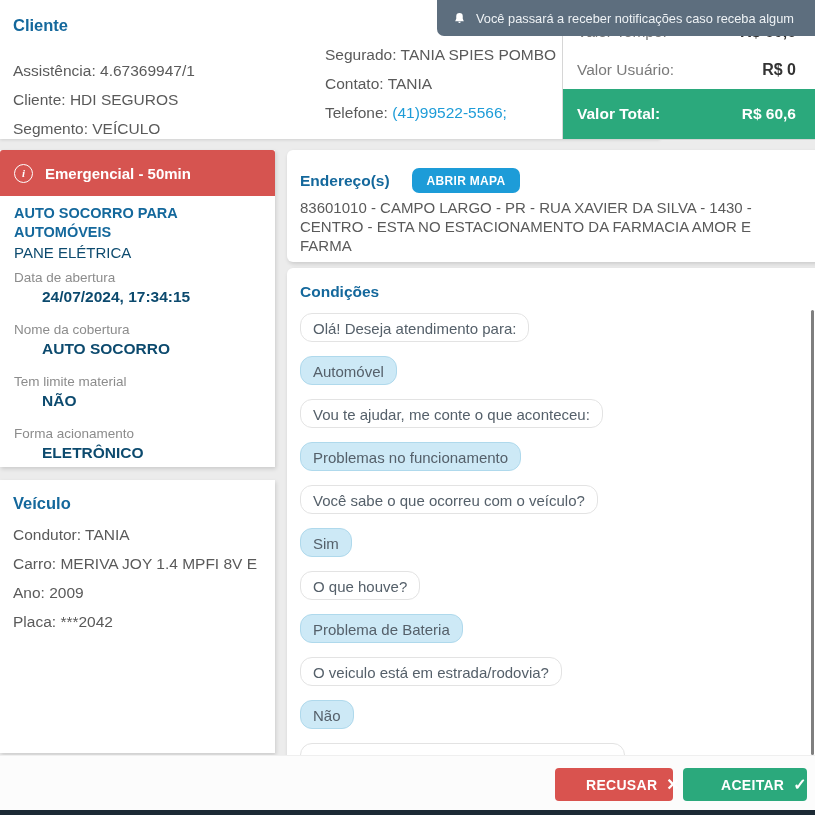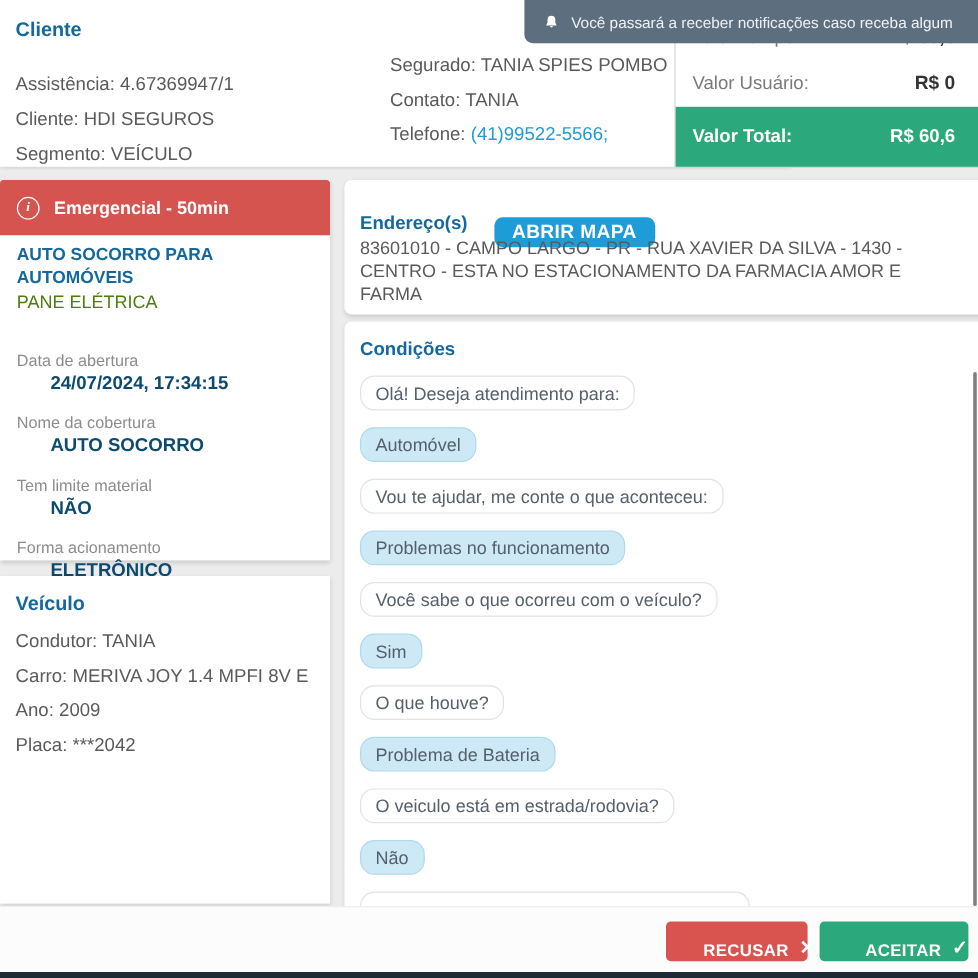--- a/index.html
+++ b/index.html
@@ -35,36 +35,36 @@
   
   .service-card{left:0;top:150px;width:275px;height:317px;}
   .banner{height:46px;background:#D65450;border-radius:3px 3px 0 0;display:flex;align-items:center;
           gap:12px;padding-left:14px;}
   .info-circle{width:17px;height:17px;border:1.6px solid #fff;border-radius:50%;color:#fff;
                font-size:11px;font-weight:bold;display:flex;align-items:center;justify-content:center;
                font-family:"Liberation Serif",serif;font-style:italic;}
   .banner-label{color:#fff;font-weight:bold;font-size:15px;}
   .service-body{padding:8px 10px 0 14px;}
   .service-title{font-size:14.5px;font-weight:bold;color:#14689C;line-height:19px;}
-  .service-sub{font-size:15px;color:#4d7c0f;line-height:22px;margin-bottom:28px;}
+  .service-sub{font-size:15px;color:#0c4a6e;line-height:22px;margin-bottom:5px;}
   .detail{margin-bottom:14px;}
   .detail-label{font-size:13.5px;color:#8c8c8c;line-height:17px;}
   .detail-value{font-size:15.5px;font-weight:bold;color:#0c4a6e;line-height:21px;margin-left:28px;}
 
   
   .vehicle-card{left:0;top:480px;width:275px;height:273px;}
   .vehicle-card .sec-title{position:absolute;left:13px;top:14px;}
   .vehicle-card .kv-col{left:13px;top:40px;}
 
   
   .address-card{left:287px;top:150px;width:540px;height:112px;border-radius:6px;}
   .address-head{position:absolute;left:13px;top:18px;display:flex;align-items:center;gap:22px;}
   .address-head .sec-title{font-size:15.5px;}
-  .map-btn{background:#1D9CD8;color:#fff;font-weight:bold;font-size:16px;border:none;
-           height:25px;padding:0 15px;border-radius:7px;letter-spacing:.3px;cursor:pointer;margin-top:13px;}
+  .map-btn{background:#1D9CD8;color:#fff;font-weight:bold;font-size:12px;border:none;
+           height:25px;padding:0 15px;border-radius:7px;letter-spacing:.3px;cursor:pointer;}
   .address-text{position:absolute;left:13px;top:48px;width:500px;font-size:15px;line-height:19px;color:#5a5a5a;}
 
   
   .conditions-card{left:287px;top:268px;width:540px;height:492px;border-radius:6px 6px 0 0;
                    padding:14px 0 0 13px;box-sizing:border-box;overflow:hidden;}
   .conditions-card .sec-title{font-size:15.5px;line-height:19px;display:block;margin-bottom:12px;}
   .bubble-list{display:flex;flex-direction:column;align-items:flex-start;gap:14px;}
   .bubble{height:29px;line-height:29px;padding:0 12px;border-radius:12px;font-size:15px;
           color:#55606a;white-space:nowrap;box-sizing:border-box;}
   .bubble.question{background:#fff;border:1px solid #e3e3e3;}
@@ -73,21 +73,21 @@
 
   
   .scrollbar{position:absolute;left:811px;top:310px;width:3px;height:445px;background:#7f7f7f;
              border-radius:2px;z-index:5;}
 
   
   .footer{position:absolute;left:0;top:755px;width:815px;height:55px;background:#fcfcfc;z-index:10;
           border-top:1px solid #efefef;box-sizing:border-box;}
   .btn{position:absolute;top:12px;height:33px;border:none;border-radius:4px;color:#fff;
        font-weight:bold;font-size:14px;letter-spacing:.3px;cursor:pointer;
-       display:flex;align-items:flex-end;justify-content:center;gap:9px;
+       display:flex;align-items:center;justify-content:center;gap:9px;
        font-family:"Liberation Sans",sans-serif;padding-left:44px;}
   .btn .glyph{font-size:16px;font-weight:bold;}
   .btn-reject{left:555px;width:118px;background:#D9534F;}
   .btn-accept{left:683px;width:124px;background:#2BA97C;}
   .bottom-bar{position:absolute;left:0;top:810px;width:815px;height:5px;background:#1c2a35;z-index:11;}
 </style>
 </head>
 <body>
 
 <div class="stage">

